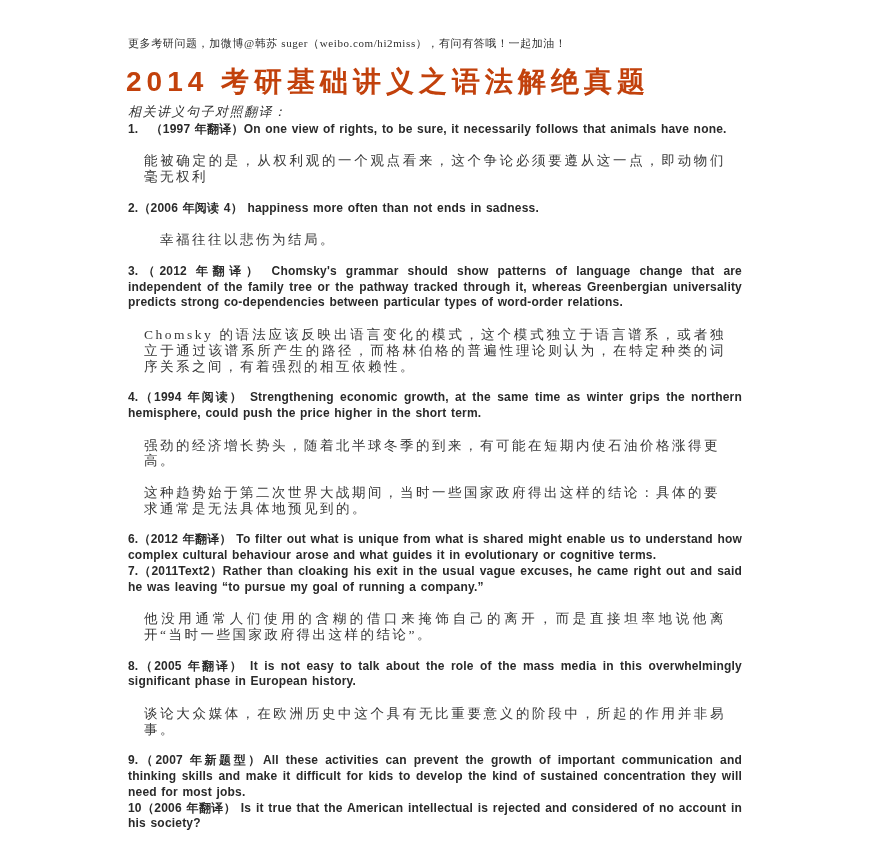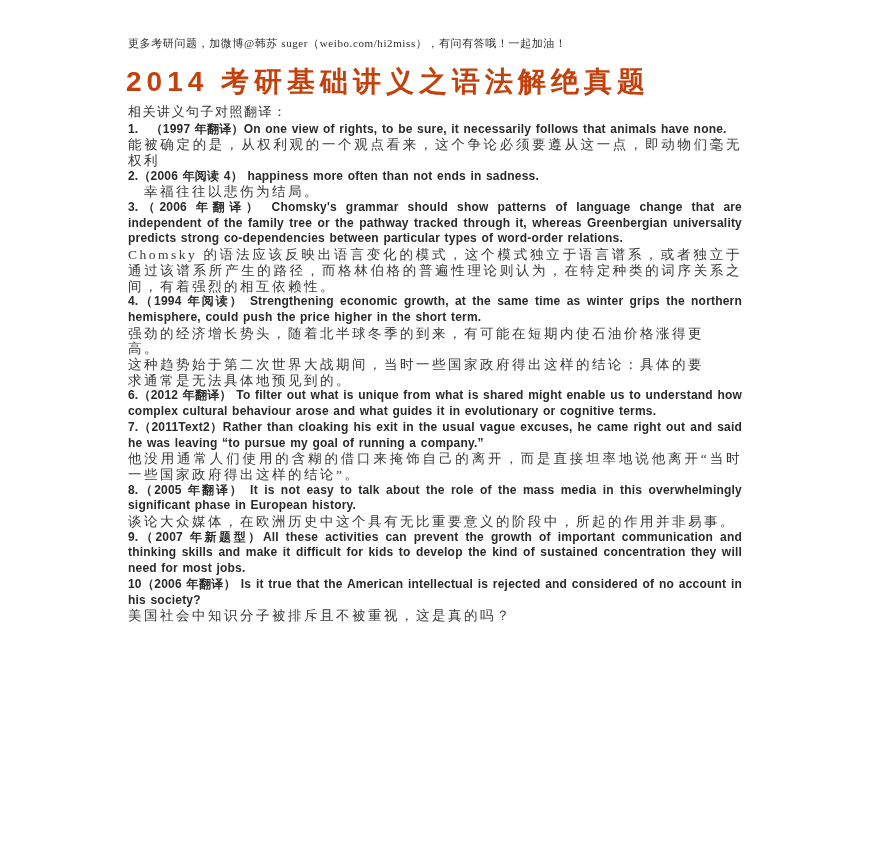--- a/index.html
+++ b/index.html
@@ -39,34 +39,35 @@
     color: #c2410c;
     white-space: nowrap;
   }
   .intro {
     margin: 0 0 2px 0;
     font-family: "Liberation Serif", "DejaVu Serif", serif;
     font-size: 13px;
     letter-spacing: 1.5px;
     color: #333333;
     line-height: 15.7px;
+    font-style: italic;
   }
   p.en {
     margin: 0;
     font-family: "Liberation Sans", sans-serif;
     font-weight: bold;
     font-size: 12px;
     letter-spacing: 0.2px;
     word-spacing: 1px;
     line-height: 15.7px;
     text-align: justify;
     color: #2a2a2a;
   }
   p.zh {
-    margin: 0;
+    margin: 16px;
     font-family: "Liberation Serif", "DejaVu Serif", serif;
     font-weight: normal;
     font-size: 13.5px;
     letter-spacing: 2.5px;
     line-height: 15.7px;
     text-align: justify;
     white-space: pre-wrap;
     color: #383838;
   }
 </style>
@@ -80,21 +81,21 @@
 
   <div class="item">
     <p class="en">1.　（1997 年翻译）On one view of rights, to be sure, it necessarily follows that animals have none.</p>
     <p class="zh">能被确定的是，从权利观的一个观点看来，这个争论必须要遵从这一点，即动物们毫无权利</p>
   </div>
   <div class="item">
     <p class="en">2.（2006 年阅读 4） happiness more often than not ends in sadness.</p>
     <p class="zh">　幸福往往以悲伤为结局。</p>
   </div>
   <div class="item">
-    <p class="en">3.（2006 年翻译） Chomsky's grammar should show patterns of language change that are independent of the family tree or the pathway tracked through it, whereas Greenbergian universality predicts strong co-dependencies between particular types of word-order relations.</p>
+    <p class="en">3.（2012 年翻译） Chomsky's grammar should show patterns of language change that are independent of the family tree or the pathway tracked through it, whereas Greenbergian universality predicts strong co-dependencies between particular types of word-order relations.</p>
     <p class="zh">Chomsky 的语法应该反映出语言变化的模式，这个模式独立于语言谱系，或者独立于通过该谱系所产生的路径，而格林伯格的普遍性理论则认为，在特定种类的词序关系之间，有着强烈的相互依赖性。</p>
   </div>
   <div class="item">
     <p class="en">4.（1994 年阅读） Strengthening economic growth, at the same time as winter grips the northern hemisphere, could push the price higher in the short term.</p>
     <p class="zh">强劲的经济增长势头，随着北半球冬季的到来，有可能在短期内使石油价格涨得更
 高。</p>
   </div>
   <div class="item">
     <p class="zh">这种趋势始于第二次世界大战期间，当时一些国家政府得出这样的结论：具体的要
 求通常是无法具体地预见到的。</p>

